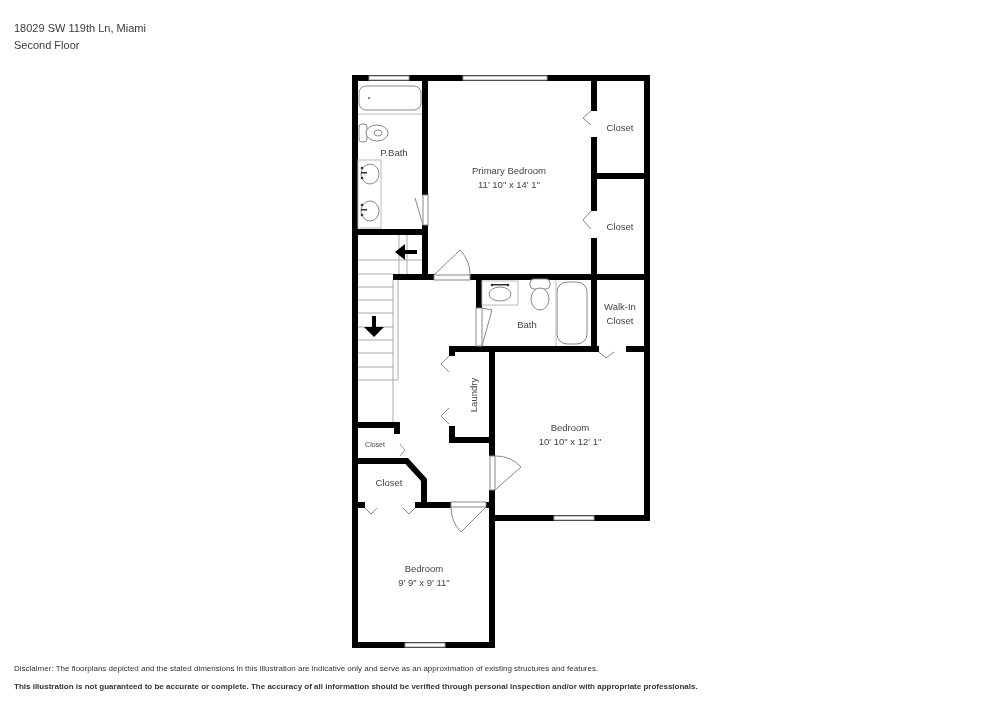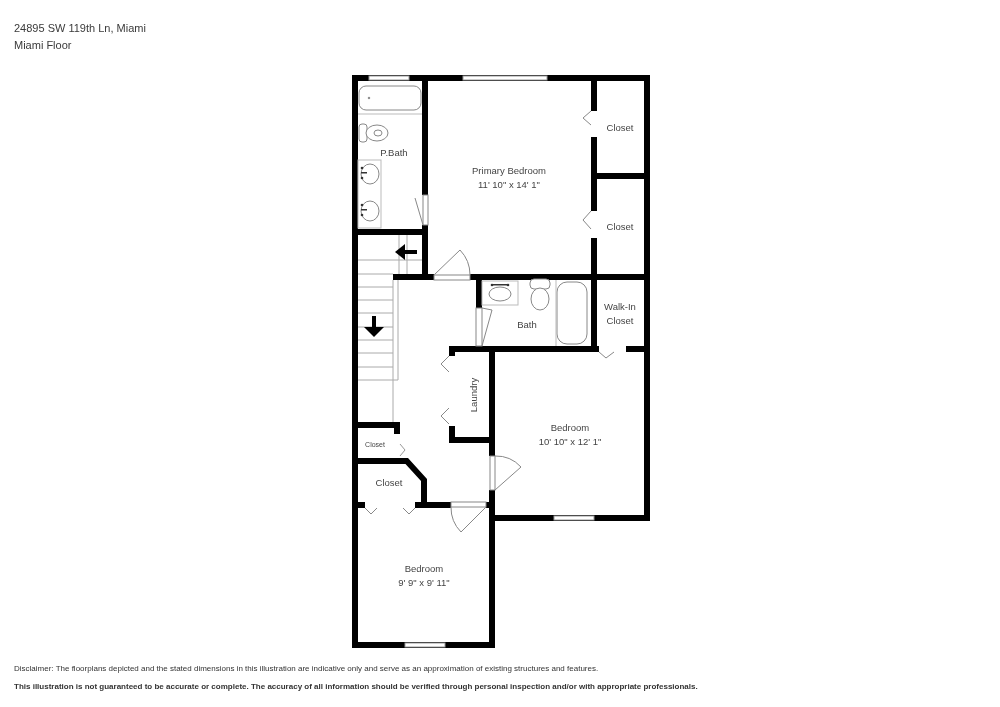--- a/index.html
+++ b/index.html
@@ -10,22 +10,22 @@
   .hdr.l2 { top: 39px; }
   .disc { position: absolute; left: 14px; font-size: 8px; color: #333; white-space: nowrap; }
   .disc.d1 { top: 664px; }
   .disc.d2 { top: 682px; font-weight: bold; }
   svg { position: absolute; left: 0; top: 0; }
   .lbl { font-family: "Liberation Sans", sans-serif; fill: #444; text-anchor: middle; }
 </style>
 </head>
 <body>
 
-<div class="hdr l1">24895 SW 119th Ln, Miami</div>
-<div class="hdr l2">Miami Floor</div>
+<div class="hdr l1">18029 SW 119th Ln, Miami</div>
+<div class="hdr l2">Second Floor</div>
 
 <svg width="1000" height="707" viewBox="0 0 1000 707">
 
   <g fill="#000">
 
     <rect x="352" y="75" width="298" height="6"></rect>
 
     <rect x="352" y="75" width="6" height="573"></rect>
 
     <rect x="644" y="75" width="6" height="446"></rect>

